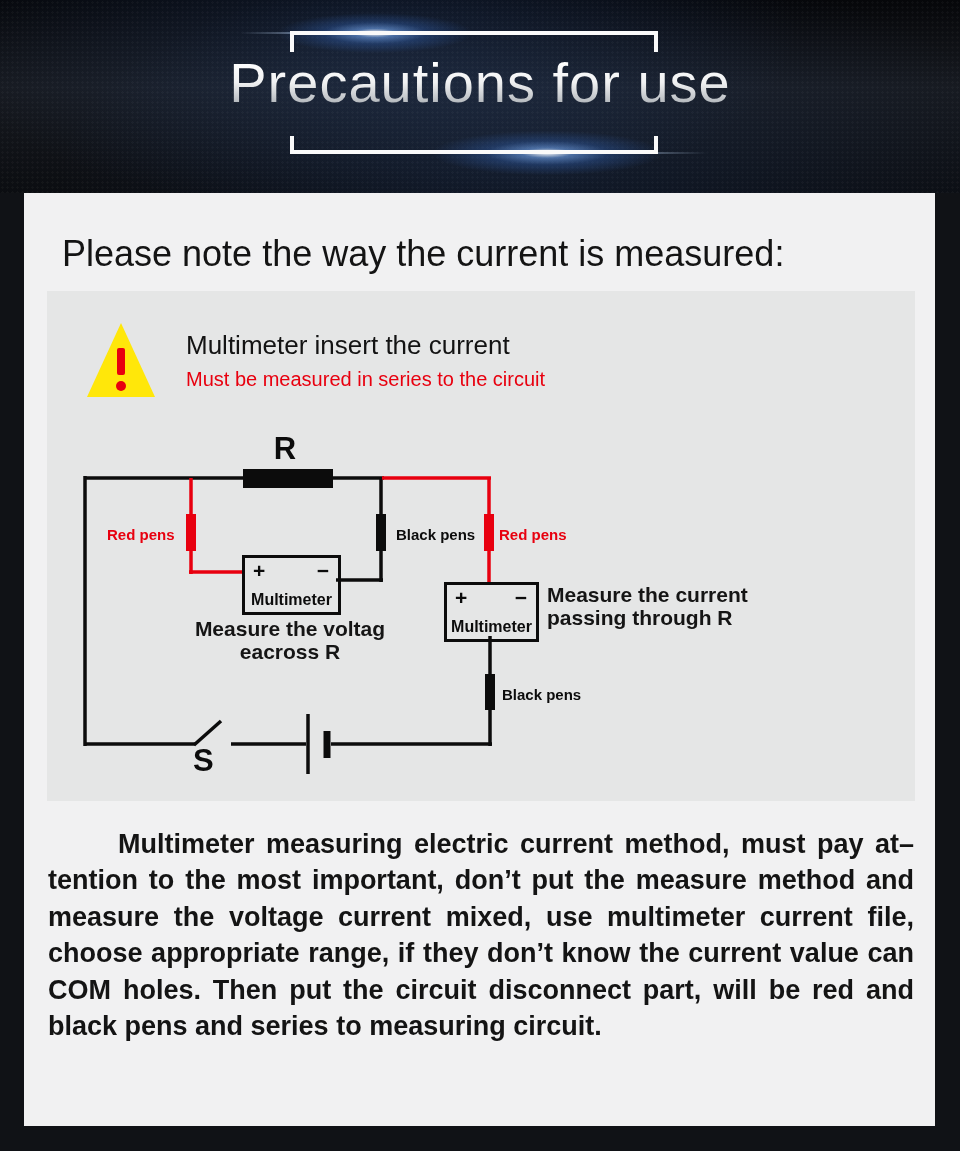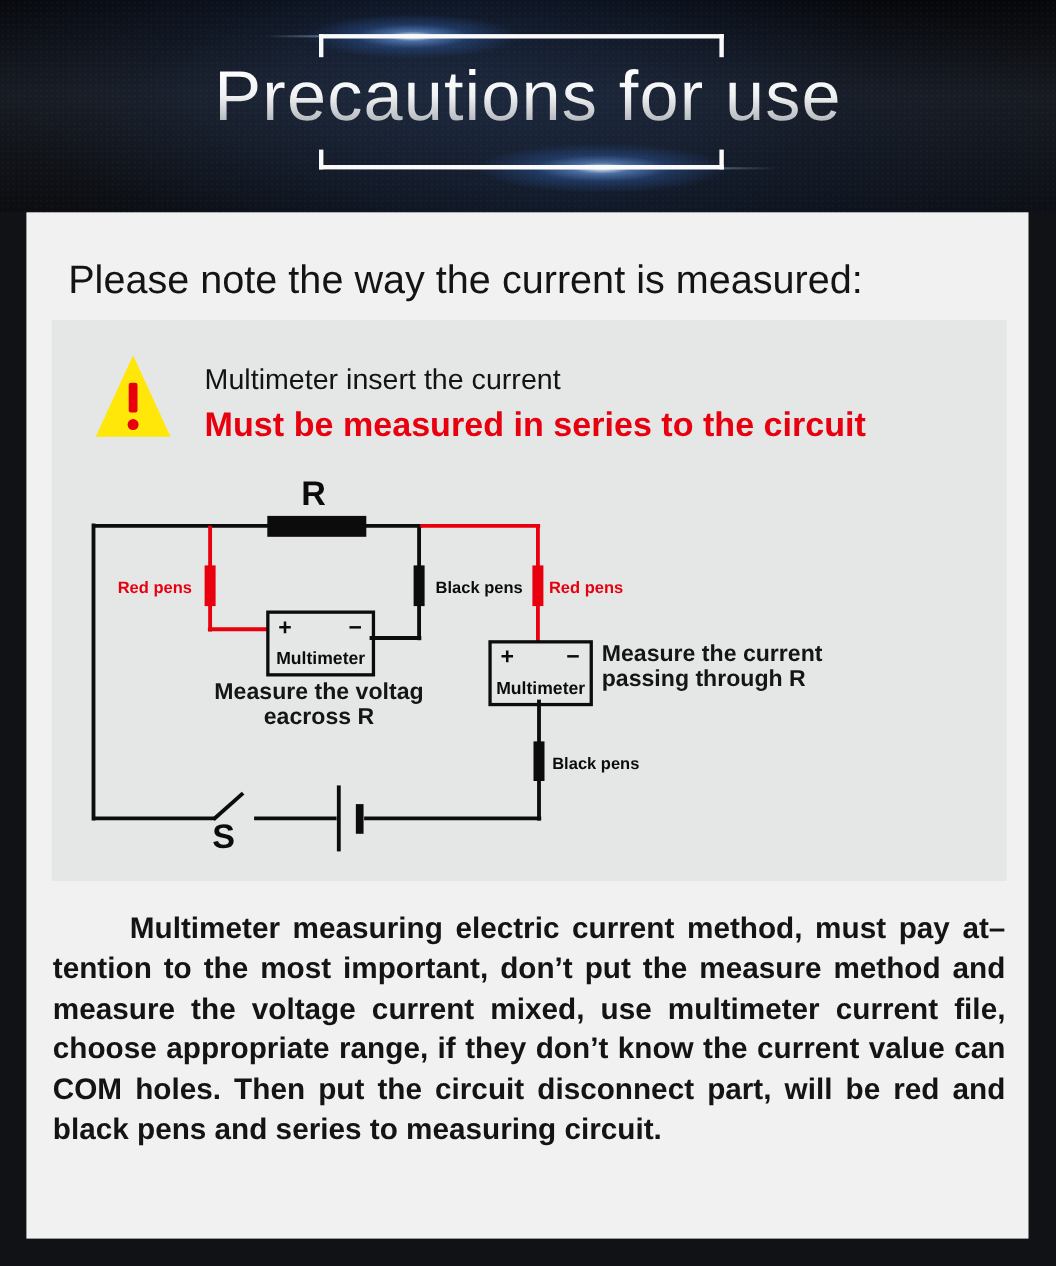--- a/index.html
+++ b/index.html
@@ -10,21 +10,21 @@
   .header{position:absolute;left:0;top:0;width:960px;height:193px;
     background:
       radial-gradient(rgba(255,255,255,0.03) 1px, transparent 1.3px) 0 0/5px 5px,
       radial-gradient(620px 260px at 38% 16%, rgba(62,112,200,0.16), transparent 70%),
       radial-gradient(700px 300px at 57% 88%, rgba(52,102,190,0.14), transparent 70%),
       linear-gradient(180deg,#06070a,#171a20 45%,#0b0d11 100%);}
   .bracket{position:absolute;left:290px;width:360px;border:4px solid #fafafa;}
   .bracket-top{top:31px;height:17px;border-bottom:none;}
   .bracket-bottom{top:136px;height:14px;border-top:none;}
   .page-title{position:absolute;left:0;top:50px;width:960px;margin:0;
-    text-align:center;font-size:64px;font-weight:500;letter-spacing:1px;
+    text-align:center;font-size:56px;font-weight:500;letter-spacing:1px;
     background:linear-gradient(180deg,#ffffff 18%,#f0f1f2 50%,#9aa0a7 95%);
     -webkit-background-clip:text;background-clip:text;
     -webkit-text-fill-color:transparent;color:transparent;}
   .page-subtitle{position:absolute;left:0;top:122px;width:960px;
     text-align:center;font-size:17px;font-weight:500;color:#eef0f2;letter-spacing:.4px;}
   .flare{position:absolute;
     background:radial-gradient(closest-side,rgba(255,255,255,0.95),rgba(120,175,255,0.55) 16%,rgba(60,120,220,0.28) 38%,transparent 72%);}
   .flare::before{content:"";position:absolute;left:0;top:50%;width:100%;height:2px;
     transform:translateY(-50%);
     background:linear-gradient(90deg,transparent,rgba(200,225,255,0.95),transparent);}
@@ -38,21 +38,21 @@
 
   
   .graybox{position:absolute;left:23px;top:98px;width:868px;height:510px;background:#e5e6e6;}
   .warn-icon{position:absolute;left:40px;top:32px;width:68px;height:74px;}
   .warn-tri{position:absolute;left:0;top:0;width:0;height:0;
     border-left:34px solid transparent;border-right:34px solid transparent;
     border-bottom:74px solid #ffe70a;}
   .warn-bar{position:absolute;left:30px;top:25px;width:8px;height:27px;background:var(--red);border-radius:2px;}
   .warn-dot{position:absolute;left:29px;top:58px;width:10px;height:10px;background:var(--red);border-radius:50%;}
   .warn-line1{position:absolute;left:139px;top:39px;font-size:26px;font-weight:500;color:#131313;}
-  .warn-line2{position:absolute;left:139px;top:77px;font-size:31px;font-weight:700;color:var(--red);}
+  .warn-line2{position:absolute;left:139px;top:77px;font-size:20px;font-weight:400;color:var(--red);}
 
   .diagram{position:absolute;left:0;top:0;width:868px;height:510px;}
   .diagram svg{position:absolute;left:0;top:0;}
   .dlabel{position:absolute;font-size:15px;font-weight:700;color:#0c0c0c;white-space:nowrap;}
   .dlabel.red{color:var(--red);}
   .comp-label{position:absolute;font-size:31px;font-weight:600;color:#0c0c0c;}
   .meter{position:absolute;border:3px solid #0c0c0c;background:transparent;}
   .meter .plus{position:absolute;left:8px;top:1px;font-size:21px;font-weight:600;color:#0c0c0c;}
   .meter .minus{position:absolute;right:9px;top:1px;font-size:21px;font-weight:600;color:#0c0c0c;}
   .meter .mname{position:absolute;left:0;bottom:3px;width:100%;text-align:center;

